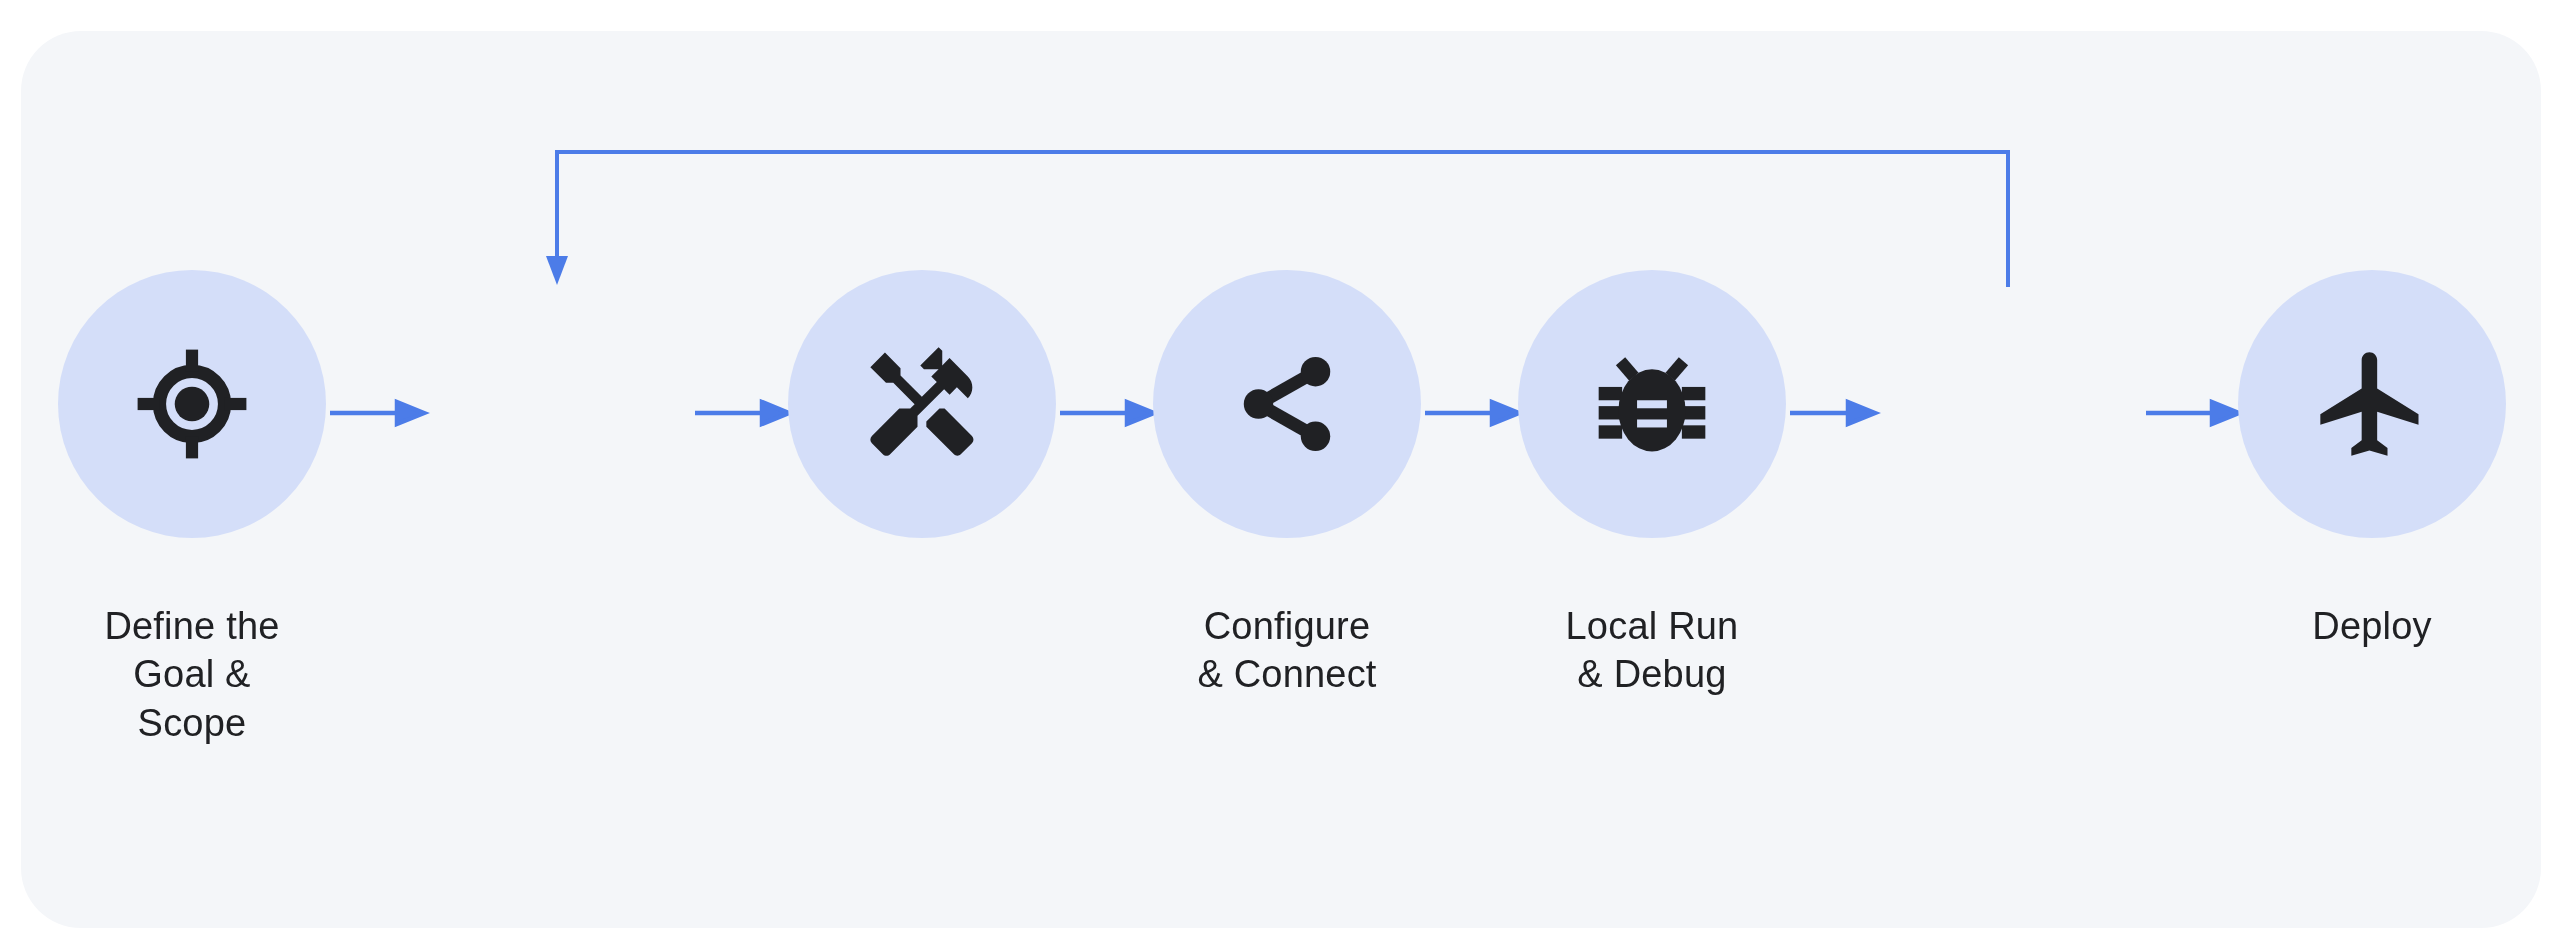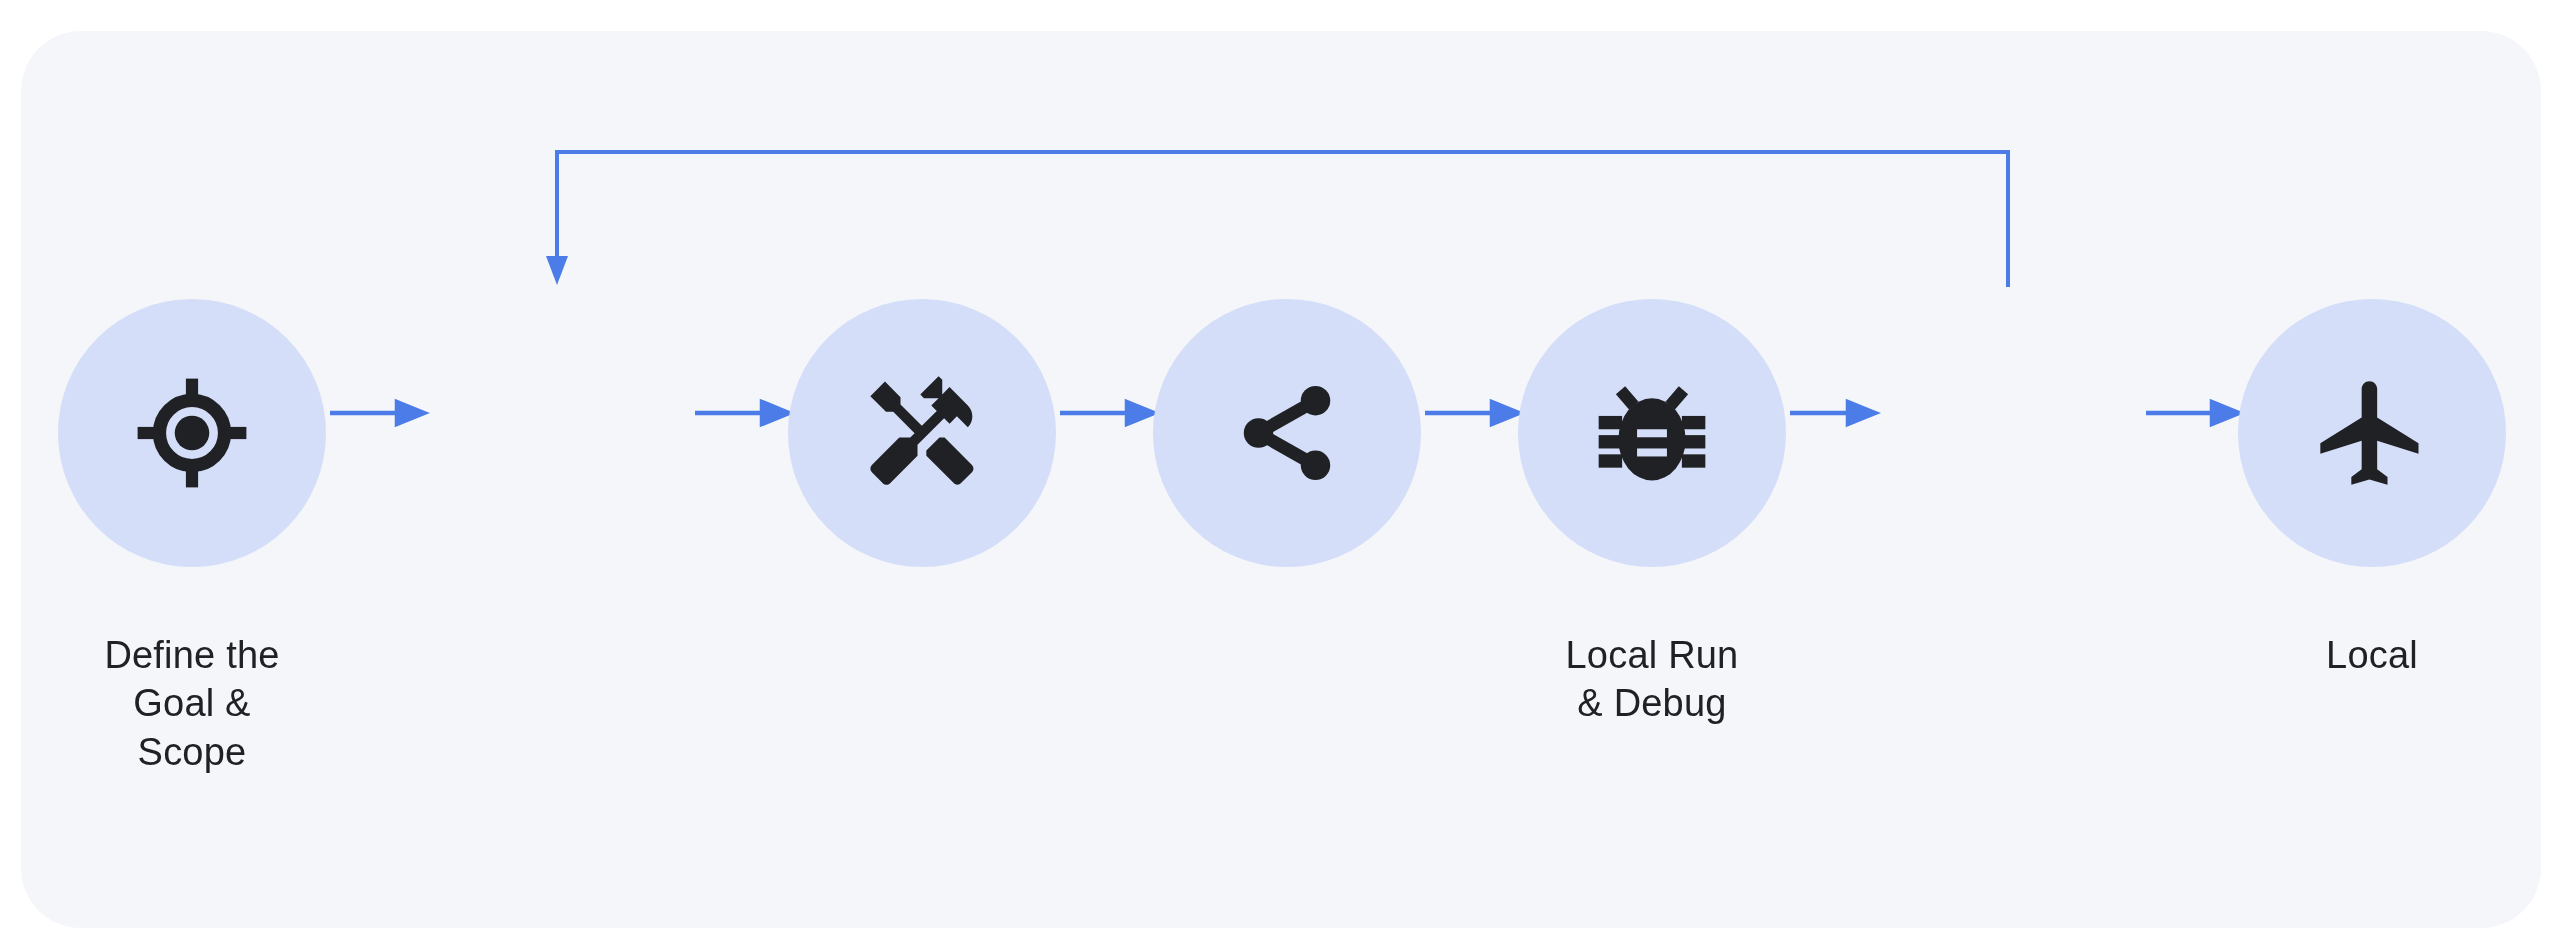--- a/index.html
+++ b/index.html
@@ -19,21 +19,21 @@
     border-radius: 60px;
   }
   .connector-layer {
     position: absolute;
     left: 0; top: 0;
     width: 2566px; height: 952px;
     pointer-events: none;
   }
   .stage {
     position: absolute;
-    top: 299px;
+    top: 270px;
     width: 340px;
     display: flex;
     flex-direction: column;
     align-items: center;
     justify-content: flex-end;
   }
   .circle {
     width: 268px; height: 268px;
     border-radius: 50%;
     background: #d4def9;
@@ -127,20 +127,22 @@
       <svg class="icon-svg" width="114" height="114" viewBox="0 0 24 24">
         <g stroke="#202124" stroke-width="2.7" fill="#202124">
           <line x1="6" y1="12" x2="18" y2="5.2"></line>
           <line x1="6" y1="12" x2="18" y2="18.8"></line>
           <circle cx="18" cy="5.2" r="3.1" stroke="none"></circle>
           <circle cx="6" cy="12" r="3.1" stroke="none"></circle>
           <circle cx="18" cy="18.8" r="3.1" stroke="none"></circle>
         </g>
       </svg>
     </div>
+    <div class="stage-label">Configure
+&amp; Connect</div>
   </div>
 
   <div class="stage" style="left:1482px">
     <div class="circle">
       <svg class="icon-svg" width="128" height="128" viewBox="0 0 24 24">
         <g fill="#202124">
           <line x1="8.6" y1="6.9" x2="6.1" y2="4.0" stroke="#202124" stroke-width="2.3"></line>
           <line x1="15.4" y1="6.9" x2="17.9" y2="4.0" stroke="#202124" stroke-width="2.3"></line>
           <rect x="2.0" y="8.8" width="4.4" height="2.5"></rect>
           <rect x="2.0" y="12.4" width="4.4" height="2.5"></rect>
@@ -158,16 +160,16 @@
 &amp; Debug</div>
   </div>
 
 
   <div class="stage" style="left:2202px">
     <div class="circle">
       <svg class="icon-svg" width="124" height="124" viewBox="0 0 24 24">
         <path fill="#202124" d="M21 16v-2l-8-5V3.5c0-.83-.67-1.5-1.5-1.5S10 2.67 10 3.5V9l-8 5v2l8-2.5V19l-2 1.5V22l3.5-1 3.5 1v-1.5L13 19v-5.5l8 2.5z"></path>
       </svg>
     </div>
-    <div class="stage-label">Local</div>
+    <div class="stage-label">Deploy</div>
   </div>
 
 </div>
 
 </body></html>

